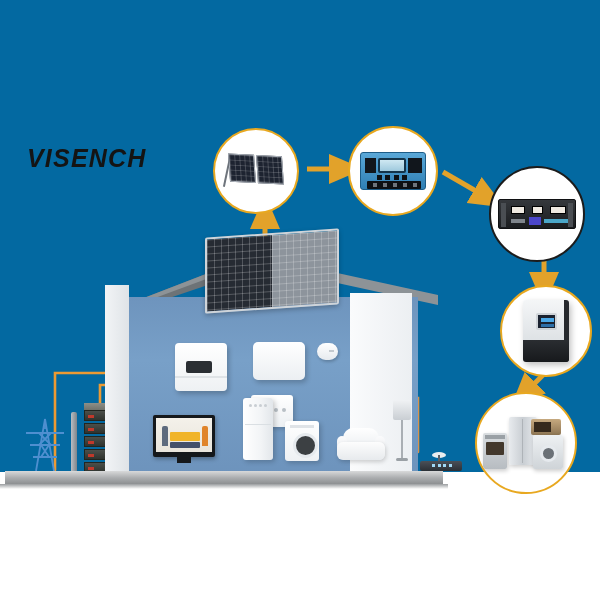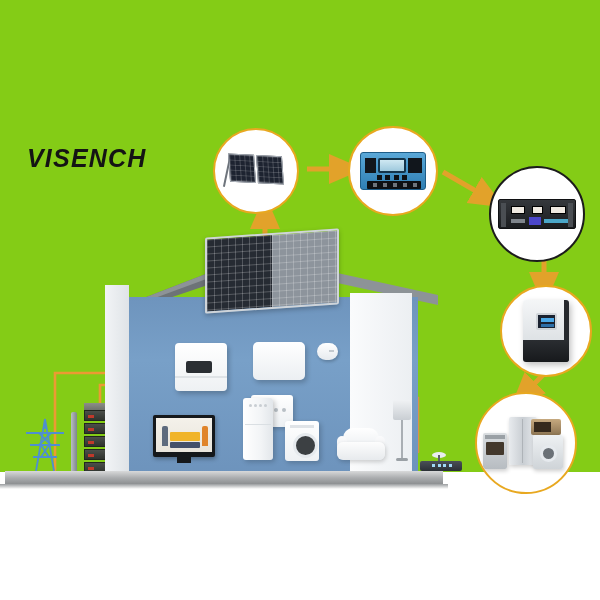--- a/index.html
+++ b/index.html
@@ -1,18 +1,18 @@
 <!DOCTYPE html>
 <html><head>
 <meta charset="utf-8">
 <style>
   html,body{margin:0;padding:0;background:#ffffff;}
   body{width:600px;height:600px;overflow:hidden;
        font-family:"Liberation Sans","DejaVu Sans",sans-serif;}
-  #stage{position:relative;width:600px;height:472px;background:#84cc16;}
+  #stage{position:relative;width:600px;height:472px;background:#0369a1;}
 
   
   #brand{position:absolute;left:27px;top:144px;font-size:25px;font-weight:bold;
          font-style:italic;letter-spacing:1.2px;color:#141414;
          font-family:"Liberation Sans","DejaVu Sans",sans-serif;}
 
   
   .callout{position:absolute;border-radius:50%;background:#ffffff;
            display:flex;align-items:center;justify-content:center;overflow:hidden;}
   .callout.gold{border:2px solid #e8a820;}

